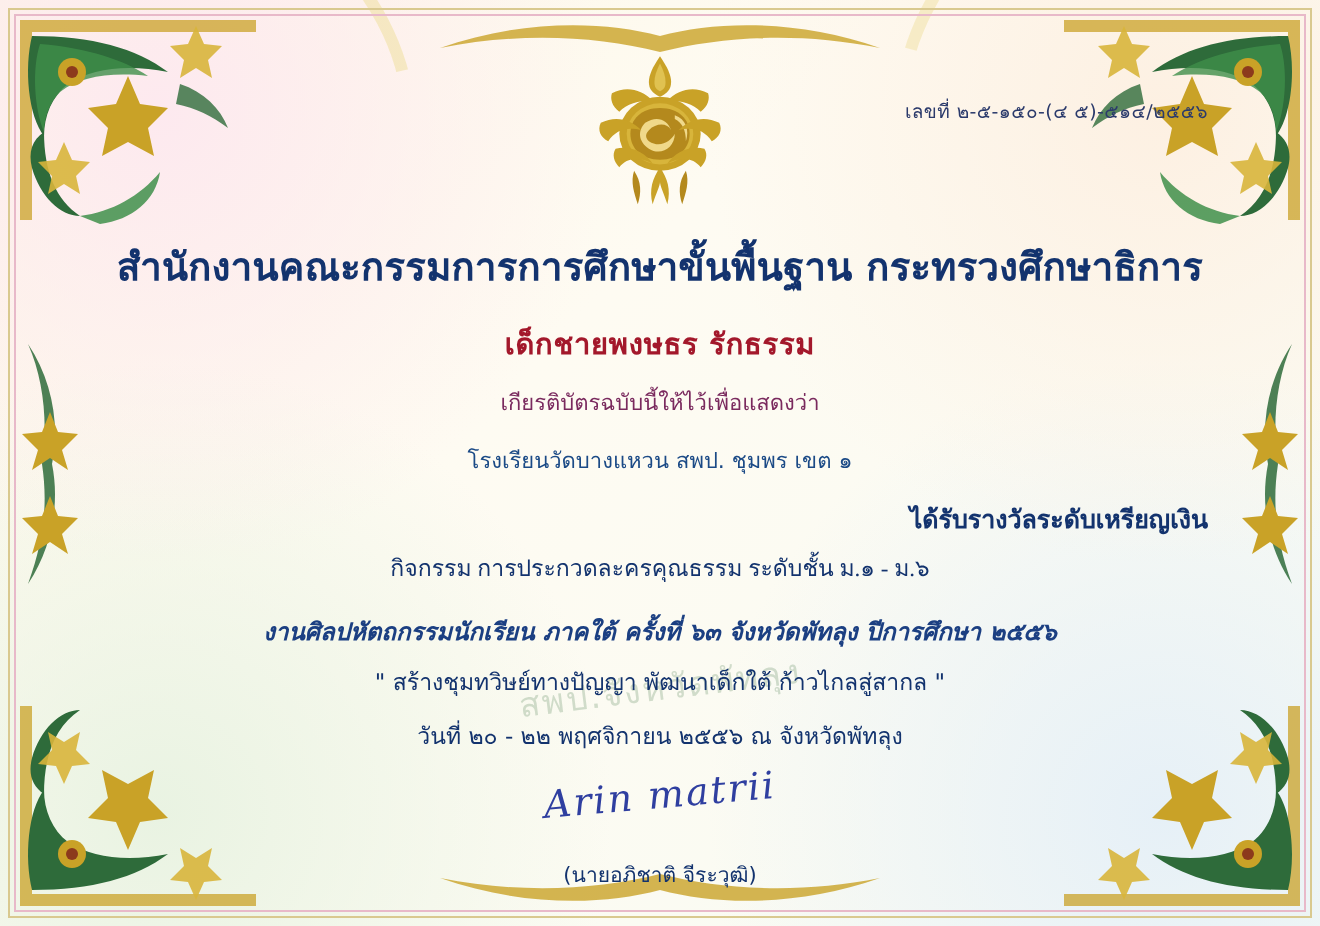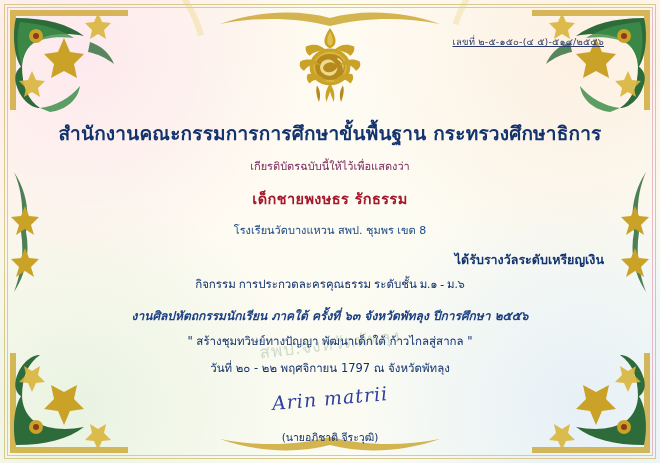--- a/index.html
+++ b/index.html
@@ -122,26 +122,25 @@
     left: 56px;
     right: 56px;
     top: 18px;
     bottom: 18px;
     text-align: center;
   }
 
   .serial {
     position: absolute;
     right: 0;
-    top: 16px;
+    top: 30px;
     font-size: 9.5px;
     color: #2b3a6b;
     letter-spacing: .2px;
     white-space: nowrap;
-    text-decoration: underline;
   }
 
   .emblem-wrap {
     height: 78px;
     display: flex;
     align-items: flex-start;
     justify-content: center;
     padding-top: 8px;
   }
 
@@ -363,28 +362,28 @@
         <path d="M72 38 C64 34 56 36 50 42 C58 40 64 42 68 48 C72 46 74 42 72 38 Z" fill="#c9a227"></path>
         <path d="M16 52 C24 50 32 54 36 60 C28 56 22 57 18 62 C15 59 14 55 16 52 Z" fill="#c9a227"></path>
         <path d="M64 52 C56 50 48 54 44 60 C52 56 58 57 62 62 C65 59 66 55 64 52 Z" fill="#c9a227"></path>
         <path d="M40 62 C44 68 46 74 44 82 C42 76 40 72 40 70 C40 72 38 76 36 82 C34 74 36 68 40 62 Z" fill="#c9a227"></path>
         <path d="M26 64 C30 70 30 76 28 82 C26 76 24 70 26 64 Z" fill="#b4891d"></path>
         <path d="M54 64 C50 70 50 76 52 82 C54 76 56 70 54 64 Z" fill="#b4891d"></path>
       </svg>
     </div>
 
     <div class="line org-line">สำนักงานคณะกรรมการการศึกษาขั้นพื้นฐาน กระทรวงศึกษาธิการ</div>
+    <div class="line recipient-line">เด็กชายพงษธร  รักธรรม</div>
     <div class="line subtitle-line">เกียรติบัตรฉบับนี้ให้ไว้เพื่อแสดงว่า</div>
-    <div class="line recipient-line">เด็กชายพงษธร  รักธรรม</div>
-    <div class="line school-line">โรงเรียนวัดบางแหวน สพป. ชุมพร เขต 8</div>
+    <div class="line school-line">โรงเรียนวัดบางแหวน สพป. ชุมพร เขต ๑</div>
     <div class="line award-line">ได้รับรางวัลระดับเหรียญเงิน</div>
     <div class="line activity-line">กิจกรรม การประกวดละครคุณธรรม ระดับชั้น ม.๑ - ม.๖</div>
     <div class="line event-line">งานศิลปหัตถกรรมนักเรียน ภาคใต้ ครั้งที่ ๖๓ จังหวัดพัทลุง ปีการศึกษา ๒๕๕๖</div>
     <div class="line event-sub-line">" สร้างชุมทวิษย์ทางปัญญา  พัฒนาเด็กใต้   ก้าวไกลสู่สากล "</div>
-    <div class="line date-line">วันที่ ๒๐ - ๒๒ พฤศจิกายน 1797   ณ จังหวัดพัทลุง</div>
+    <div class="line date-line">วันที่ ๒๐ - ๒๒ พฤศจิกายน ๒๕๕๖   ณ จังหวัดพัทลุง</div>
 
     <div class="sign-block">
       <div class="signature">Arin  matrii</div>
       <div class="signer-name">(นายอภิชาติ  จีระวุฒิ)</div>
 
     </div>
 
   </div>
 </div>
 

